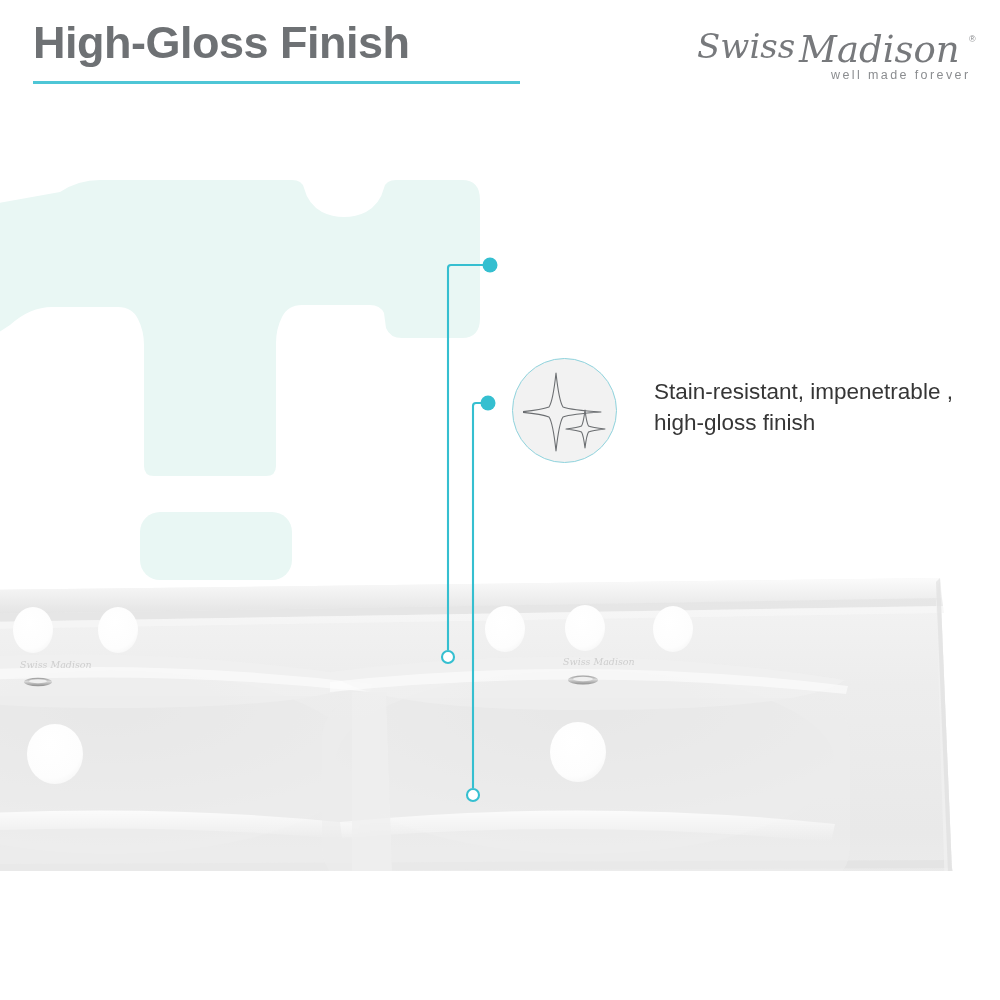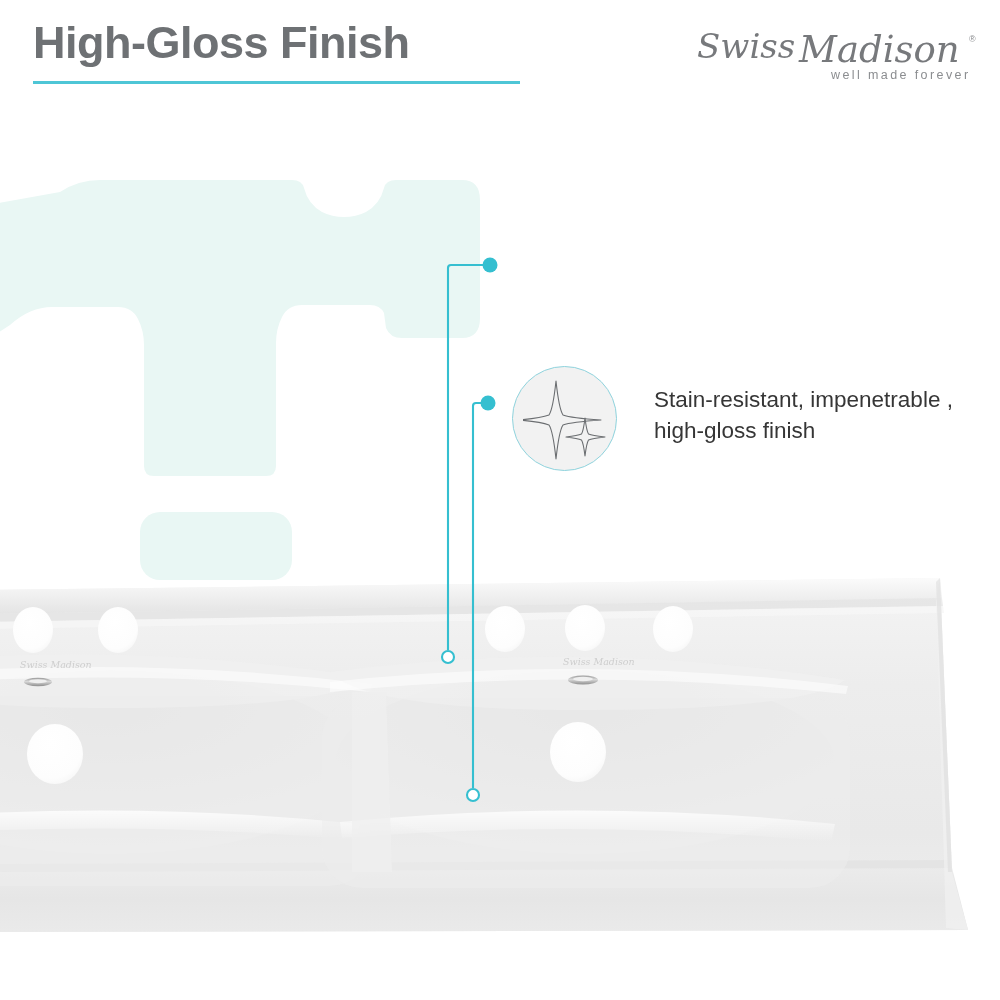--- a/index.html
+++ b/index.html
@@ -2,21 +2,21 @@
 <html><head>
 <meta charset="utf-8">
 <title>High-Gloss Finish</title>
 <style>
   html,body{margin:0;padding:0;background:#ffffff;}
   body{
     width:1000px;height:1000px;overflow:hidden;position:relative;
     font-family:"Liberation Sans","DejaVu Sans",sans-serif;
     -webkit-font-smoothing:antialiased;
   }
-  #stage{position:absolute;inset:0;width:1000px;height:1000px;background:#fff;overflow:hidden;}
+  #stage{position:absolute;inset:0;width:1000px;height:871px;background:#fff;overflow:hidden;}
 
   
   #watermark{position:absolute;left:0;top:150px;width:520px;height:440px;pointer-events:none;}
 
   
   #page-title{
     position:absolute;left:33px;top:20px;
     font-size:45px;font-weight:bold;letter-spacing:-0.5px;
     color:#6e7174;white-space:nowrap;line-height:1;
   }
@@ -28,21 +28,21 @@
 
   
   #product-photo{position:absolute;left:0;top:572px;width:1000px;height:364px;}
 
   
   #callout-lines{position:absolute;left:0;top:0;width:1000px;height:1000px;pointer-events:none;}
 
   
   .feature{position:absolute;display:flex;align-items:flex-start;}
   #feature-0{left:512px;top:226px;}
-  #feature-1{left:512px;top:366px;}
+  #feature-1{left:512px;top:358px;}
   .badge{
     width:105px;height:105px;border-radius:50%;
     background:#f2f2f2;border:1.5px solid #8fd3dd;
     flex:0 0 auto;display:flex;align-items:center;justify-content:center;
     box-sizing:border-box;
   }
   .feature-text{
     margin-left:37px;color:#363636;
     font-size:22.5px;line-height:31px;font-weight:400;
     white-space:pre-line;padding-top:26px;

